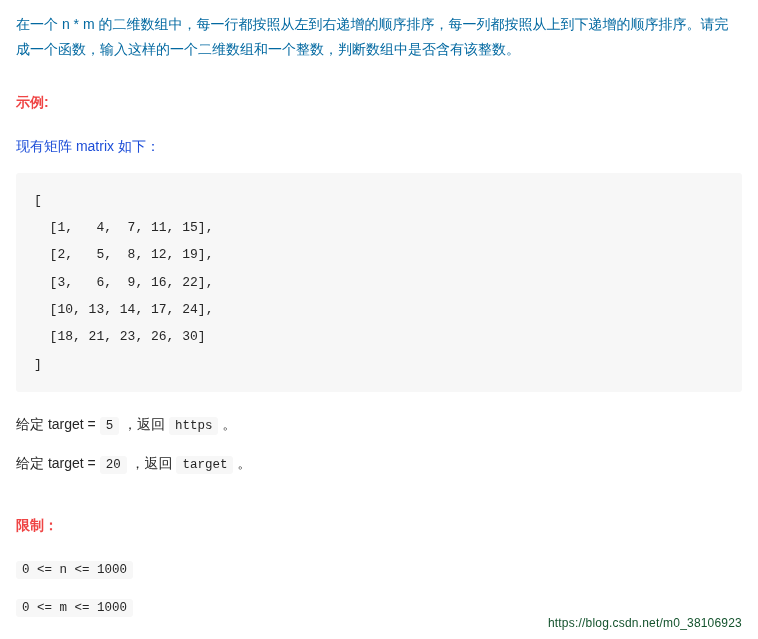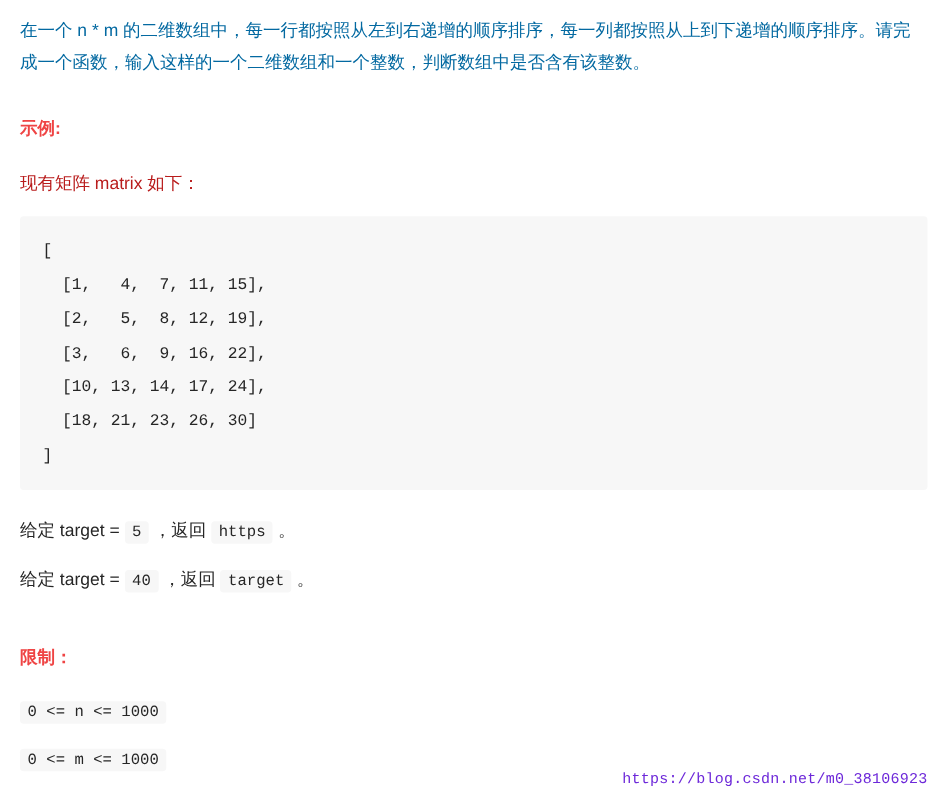--- a/index.html
+++ b/index.html
@@ -17,21 +17,21 @@
     color: #0369a1;
     margin-bottom: 28px;
   }
   .section-title {
     font-weight: 600;
     color: #ef4444;
     margin-bottom: 18px;
     margin-top: 10px;
   }
   .sub-text {
-    color: #b91c1c;
+    color: #1d4ed8;
     margin-bottom: 14px;
   }
   .code-block {
     background: #f7f7f7;
     border-radius: 3px;
     padding: 14px 18px;
     font-family: "SFMono-Regular", Consolas, "Liberation Mono", Menlo, monospace;
     font-size: 13px;
     line-height: 2.1;
     color: #262626;
@@ -50,23 +50,23 @@
     border-radius: 3px;
     color: #262626;
   }
   .constraint-line {
     margin-bottom: 12px;
   }
   .watermark {
     position: absolute;
     right: 16px;
     bottom: 8px;
-    color: #6d28d9;
+    color: #14532d;
     font-size: 12px;
-    font-family: Liberation Mono, monospace;
+    font-family: Liberation Sans, sans-serif;
     letter-spacing: 0.2px;
     margin-top: 15px;
   }
 </style>
 </head>
 <body>
 
 <p class="description">在一个 n * m 的二维数组中，每一行都按照从左到右递增的顺序排序，每一列都按照从上到下递增的顺序排序。请完成一个函数，输入这样的一个二维数组和一个整数，判断数组中是否含有该整数。</p>
 
 <p class="section-title">示例:</p>
@@ -79,21 +79,21 @@
   [3,   6,  9, 16, 22],
   [10, 13, 14, 17, 24],
   [18, 21, 23, 26, 30]
 ]</div>
 
 <p class="example-line">
   <span>给定 target = </span><span class="inline-code">5</span><span> ，返回 </span><span class="inline-code">https</span><span> 。</span>
 </p>
 
 <p class="example-line" style="margin-bottom:36px;">
-  <span>给定 target = </span><span class="inline-code">40</span><span> ，返回 </span><span class="inline-code">target</span><span> 。</span>
+  <span>给定 target = </span><span class="inline-code">20</span><span> ，返回 </span><span class="inline-code">target</span><span> 。</span>
 </p>
 
 <p class="section-title">限制：</p>
 
 <p class="constraint-line">
   <span class="inline-code">0 &lt;= n &lt;= 1000</span>
 </p>
 
 <p class="constraint-line">
   <span class="inline-code">0 &lt;= m &lt;= 1000</span>

